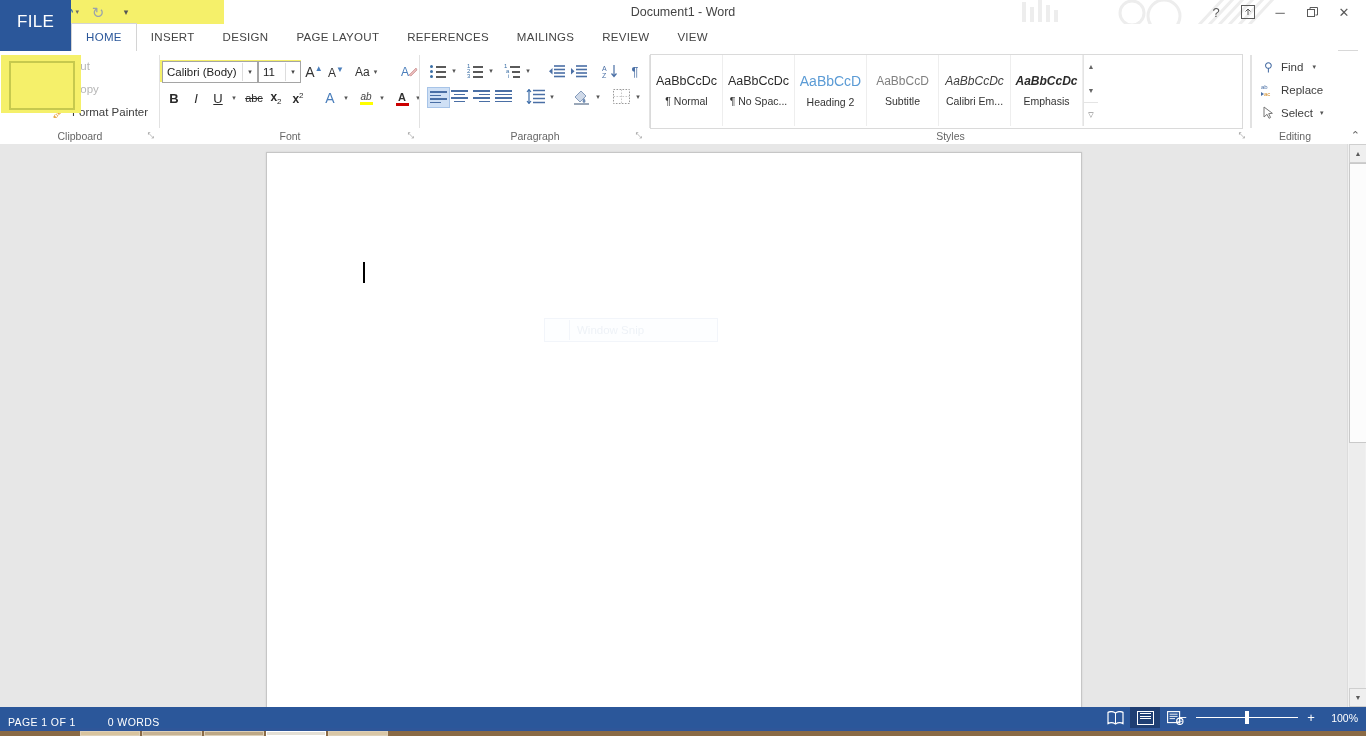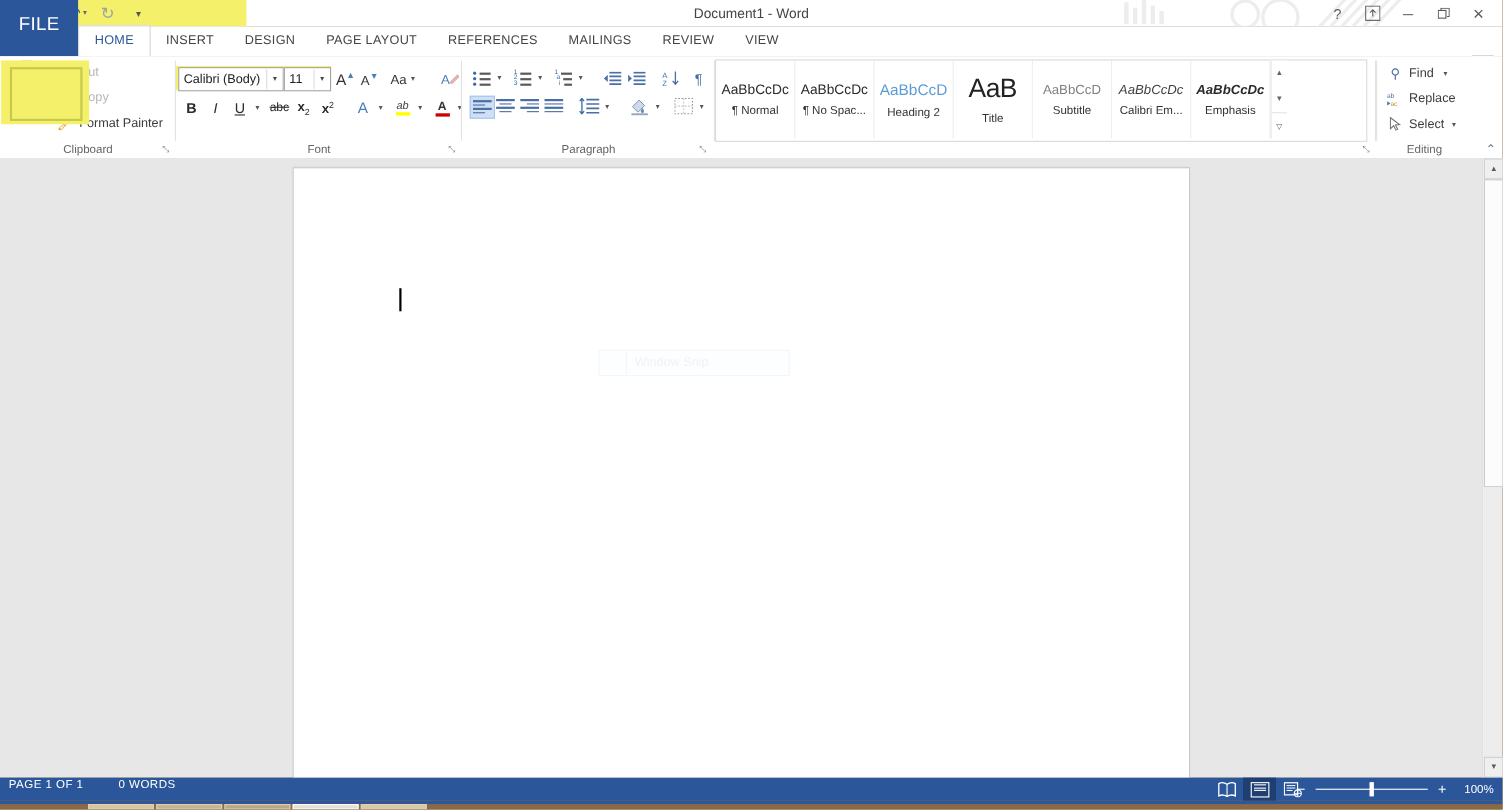--- a/index.html
+++ b/index.html
@@ -109,21 +109,21 @@
 
   
   .vscroll{position:absolute;right:0;top:144px;width:18px;height:563px;background:#f1f1f1;border-left:1px solid #dcdcdc;}
   .sarr{position:absolute;left:1px;width:16px;height:17px;background:#efefef;border:1px solid #cfcfcf;display:flex;align-items:center;justify-content:center;font-size:7px;color:#5a5a5a;}
   .sarr.up{top:0;}
   .sarr.dn{bottom:0;}
   .sthumb{position:absolute;left:1px;top:19px;width:16px;height:278px;background:#fcfcfc;border:1px solid #c9c9c9;}
   .strack{position:absolute;left:1px;top:299px;width:16px;bottom:19px;background:#ededed;}
 
   
-  .status{position:absolute;left:0;top:707px;width:1366px;height:21px;background:#2b579a;color:#fff;display:flex;align-items:flex-start;}
+  .status{position:absolute;left:0;top:707px;width:1366px;height:21px;background:#2b579a;color:#fff;display:flex;align-items:flex-end;}
   .st{font-size:10.5px;letter-spacing:.4px;cursor:default;}
   .st.p1{margin-left:8px;}
   .st.p2{margin-left:32px;}
   .viewbtns{position:absolute;right:176px;top:0;height:21px;display:flex;align-items:center;}
   .vb{width:30px;height:21px;display:flex;align-items:center;justify-content:center;cursor:default;}
   .vb.sel{background:#1f3f73;}
   .vb-ic{width:15px;height:12px;border:1.4px solid #fff;position:relative;}
   .vb-ic i{position:absolute;left:2px;right:2px;height:1.1px;background:#fff;}
   .zoomwrap{position:absolute;right:8px;top:0;height:21px;display:flex;align-items:center;gap:7px;}
   .zb{font-size:13px;color:#fff;width:12px;text-align:center;cursor:default;line-height:1;}
@@ -491,41 +491,38 @@
         </div>
         <div class="stl">
           <span class="samp" style="color:#2b2b2b;font-size:12.5px;">AaBbCcDc</span>
           <span class="nm">¶ No Spac...</span>
         </div>
         <div class="stl">
           <span class="samp" style="color:#5b9bd5;font-size:14px;">AaBbCcD</span>
           <span class="nm">Heading 2</span>
         </div>
         <div class="stl">
-          <span class="samp" style="color:#222;font-size:24px;letter-spacing:-0.5px;">AaB</span>
-          <span class="nm">Title</span>
-        </div>
-        <div class="stl">
           <span class="samp" style="color:#808080;font-size:12px;">AaBbCcD</span>
           <span class="nm">Subtitle</span>
         </div>
         <div class="stl">
           <span class="samp" style="color:#404040;font-size:12px;font-style:italic;">AaBbCcDc</span>
           <span class="nm">Calibri Em...</span>
         </div>
         <div class="stl">
           <span class="samp" style="color:#2b2b2b;font-size:12px;font-style:italic;font-weight:bold;">AaBbCcDc</span>
           <span class="nm">Emphasis</span>
         </div>
         <div class="galscroll">
           <div class="gs">▲</div>
           <div class="gs">▼</div>
           <div class="gs" style="border-top:1px solid #e4e4e4;">▽</div>
         </div>
       </div>
+      <div class="glabel">Styles</div>
       <div class="dlauncher" style="right:6px;">⤡</div>
       <div class="gsep" style="right:0;"></div>
     </div>
 
     <div class="rgroup" style="left:1251px;width:115px;">
       <div class="ebtn" style="left:10px;top:8px;">
         <span class="ic" style="color:#4a6fa5;">⚲</span>
         <span>Find</span>
         <span class="mini-car" style="margin-left:4px;">▾</span>
       </div>

